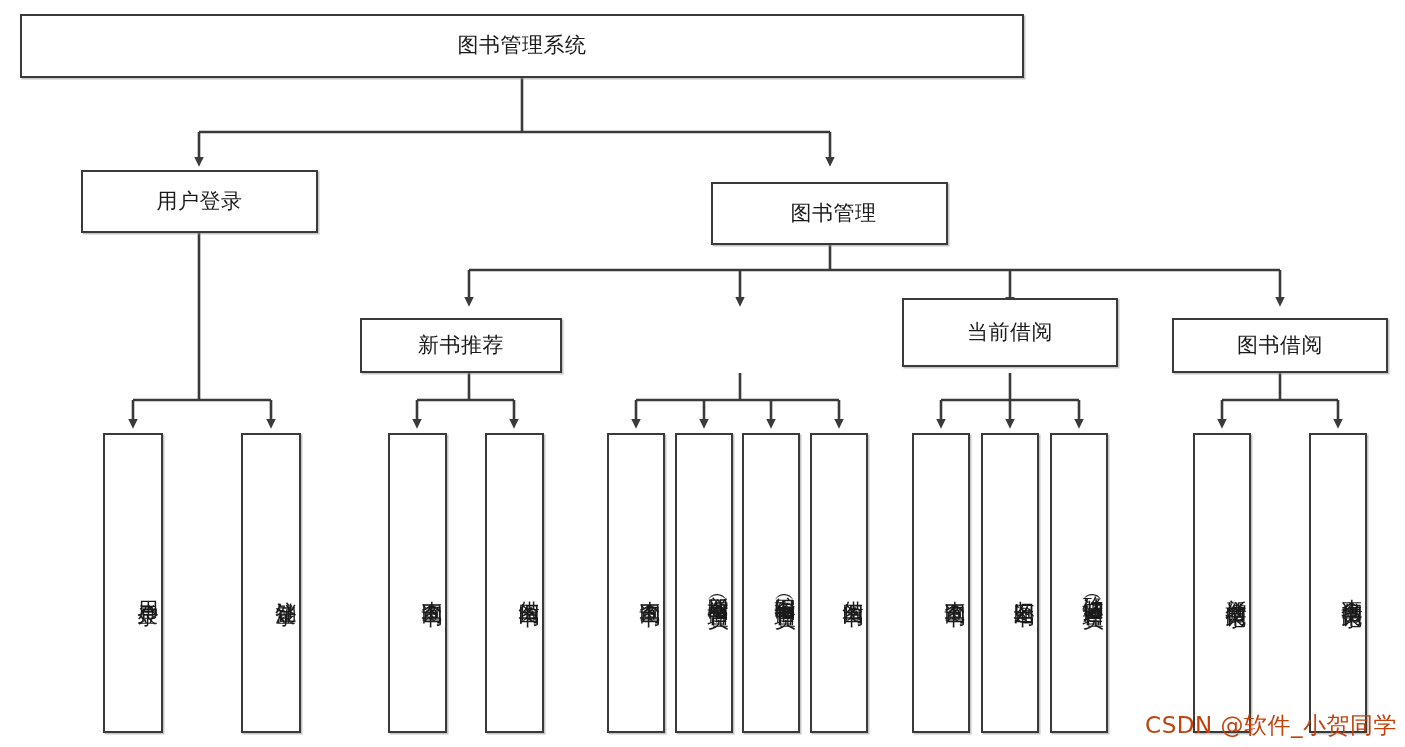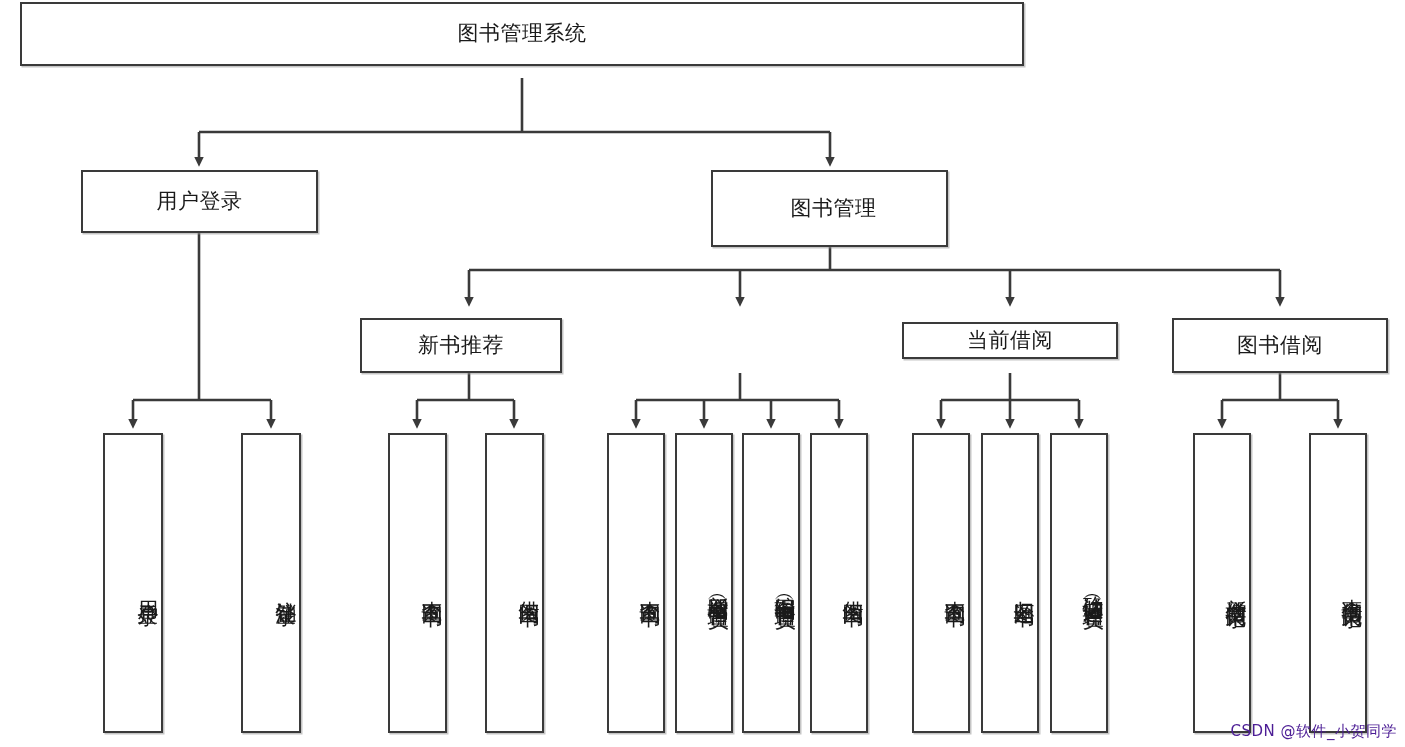--- a/index.html
+++ b/index.html
@@ -59,22 +59,22 @@
     text-orientation: upright;
     display: block;
     text-align: center;
     padding-top: 6px;
   }
   
   #watermark {
     position: absolute;
     right: 8px;
     bottom: 6px;
-    font-size: 15px;
-    color: #4c1d95;
+    font-size: 23px;
+    color: #c2410c;
     letter-spacing: 0.5px;
     white-space: nowrap;
     user-select: none;
   }
 </style>
 </head>
 <body>
 
 <div id="canvas">
 
@@ -123,27 +123,27 @@
       <path d="M1010,400 L1010,420" marker-end="url(#ah)"></path>
       <path d="M1079,400 L1079,420" marker-end="url(#ah)"></path>
 
       <path d="M1280,373 L1280,400"></path>
       <path d="M1222,400 L1338,400"></path>
       <path d="M1222,400 L1222,420" marker-end="url(#ah)"></path>
       <path d="M1338,400 L1338,420" marker-end="url(#ah)"></path>
     </g>
   </svg>
 
-  <div class="node h" style="left:20px;  top:2px;  width:1004px; height:64px;">图书管理系统</div>
+  <div class="node h" style="left:20px;  top:14px;  width:1004px; height:64px;">图书管理系统</div>
 
   <div class="node h" style="left:81px;  top:170px; width:237px; height:63px;">用户登录</div>
-  <div class="node h" style="left:711px; top:170px; width:237px; height:77px;padding-left:8px;">图书管理</div>
+  <div class="node h" style="left:711px; top:182px; width:237px; height:63px;padding-left:8px;">图书管理</div>
 
   <div class="node h" style="left:360px;  top:318px; width:202px; height:55px;">新书推荐</div>
-  <div class="node h" style="left:902px;  top:322px; width:216px; height:37px;">当前借阅</div>
+  <div class="node h" style="left:902px;  top:298px; width:216px; height:69px;">当前借阅</div>
   <div class="node h" style="left:1172px; top:318px; width:216px; height:55px;">图书借阅</div>
 
   <div class="node leaf" style="left:103px; top:433px; width:60px; height:300px;">
     <span class="vtext">用户登录</span>
   </div>
   <div class="node leaf" style="left:241px; top:433px; width:60px; height:300px;">
     <span class="vtext">注销登录</span>
   </div>
 
   <div class="node leaf" style="left:388px; top:433px; width:59px; height:300px;">

